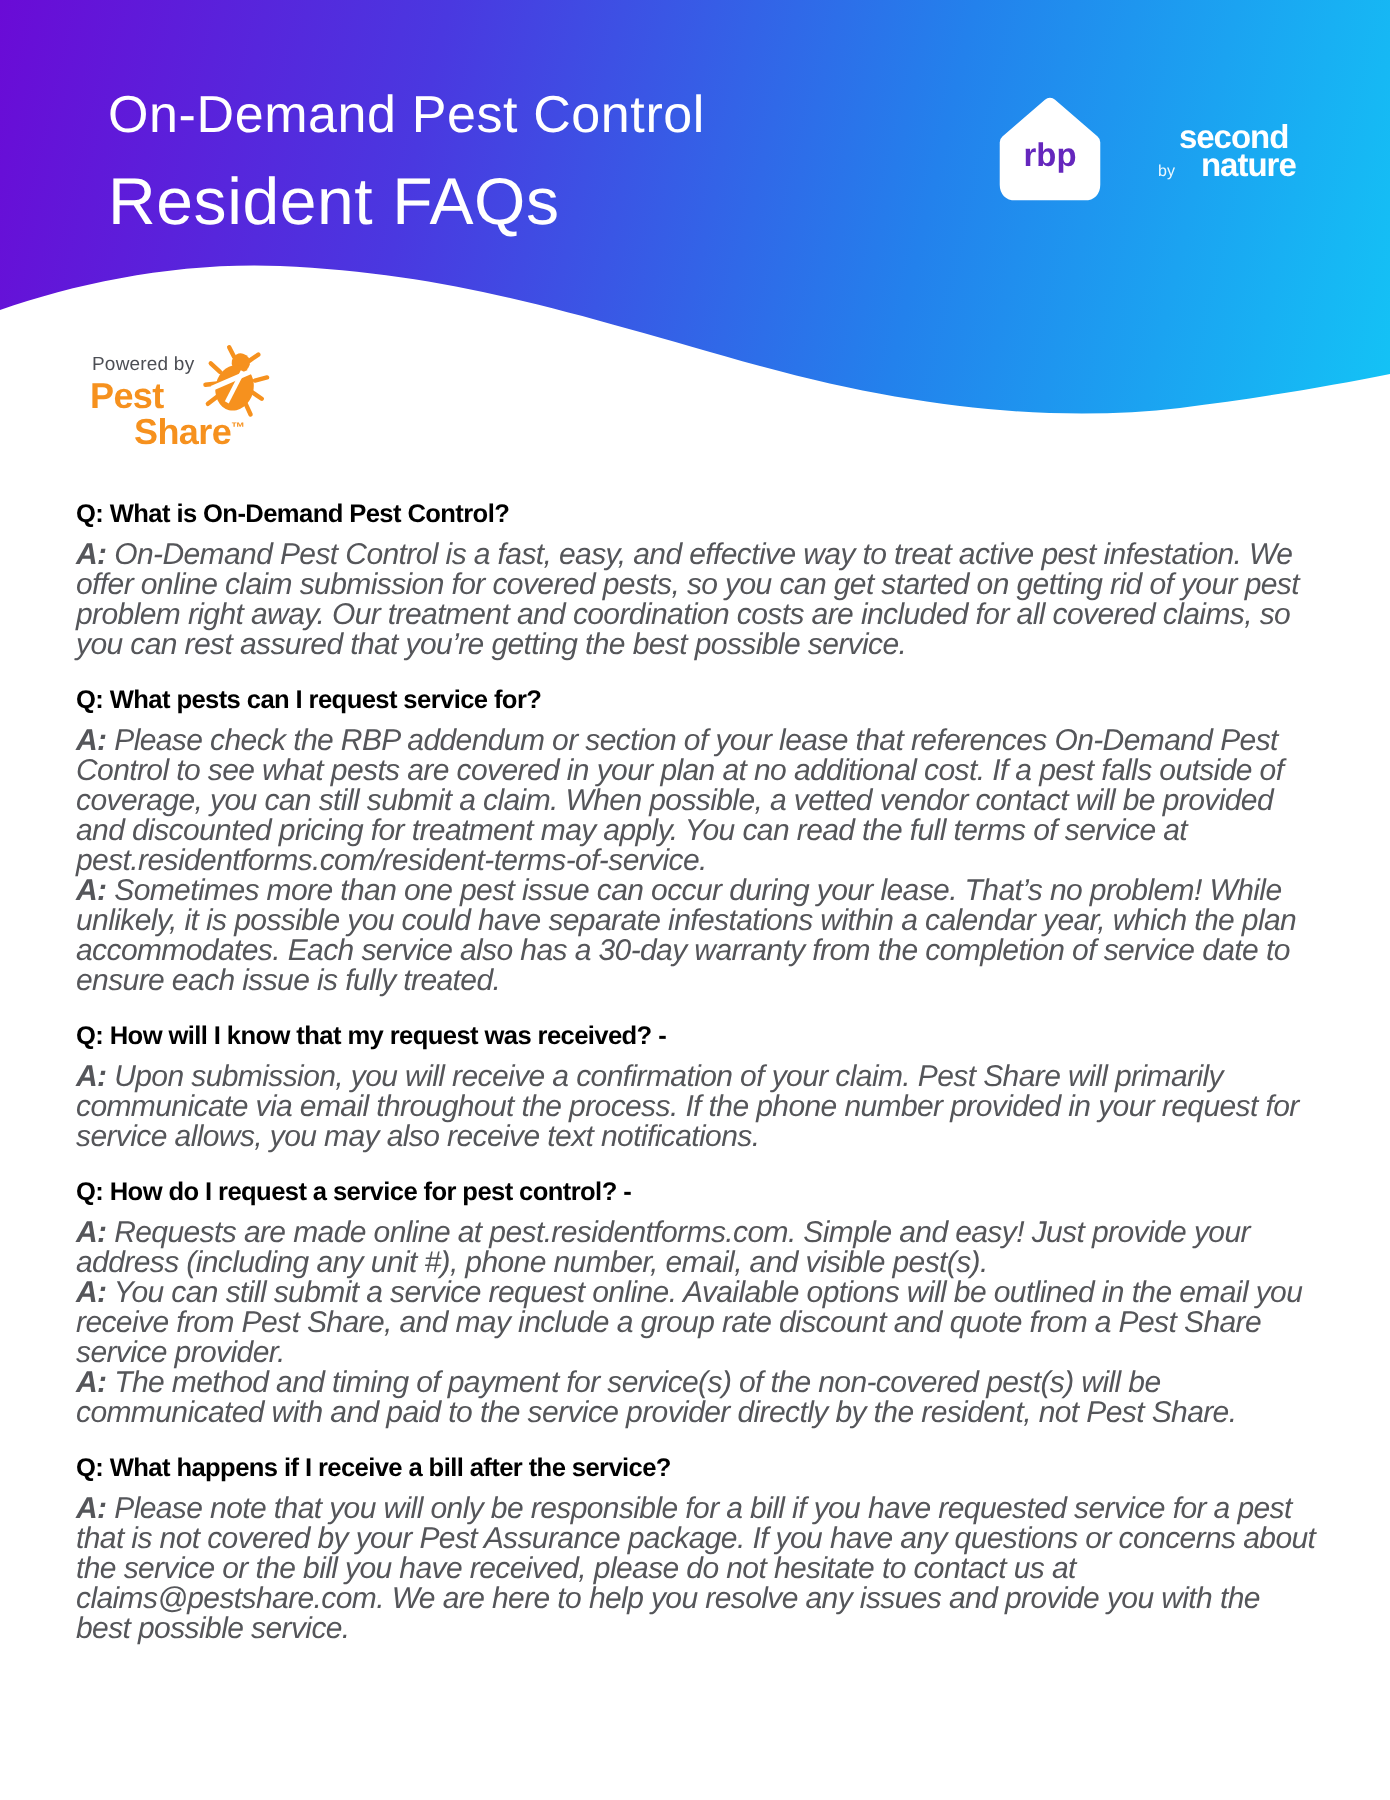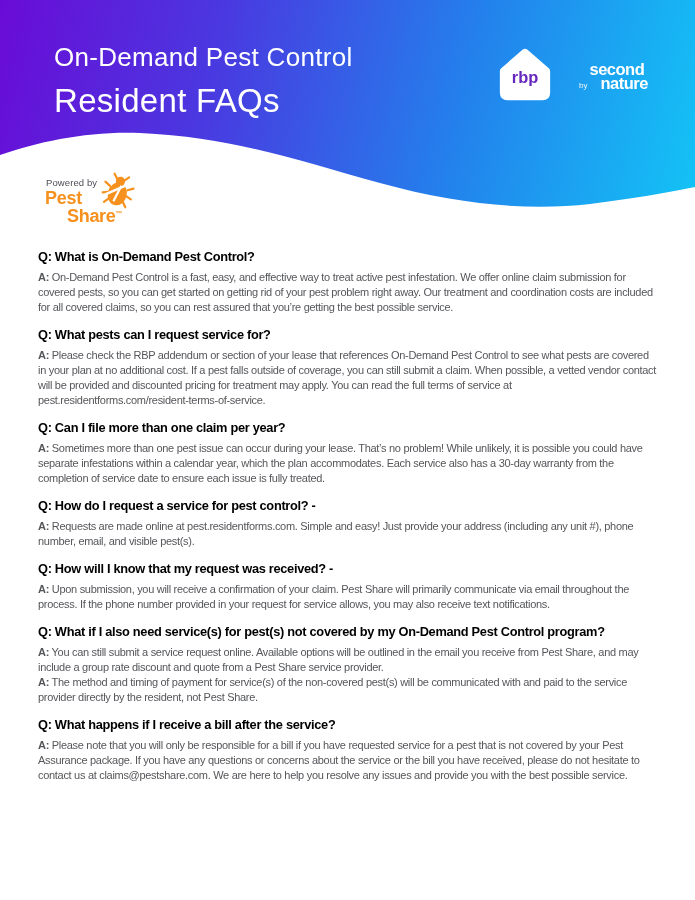--- a/index.html
+++ b/index.html
@@ -54,22 +54,23 @@
   .faq-list { padding:8px 36px 0 38px; }
   .faq-q {
     color:#000000;
     font-size:12.8px; font-weight:700;
     line-height:17px; letter-spacing:-.3px;
     margin:11px 0 5px;
   }
   .faq-list section:first-child .faq-q { margin-top:0; }
   .faq-a {
     color:#55565a;
-    font-size:11px; line-height:15px; letter-spacing:-.3px;
+    font-size:15px; line-height:15px; letter-spacing:-.3px;
     margin:0;
+    font-style:italic;
   }
   .faq-a b { font-weight:700; }
 </style>
 </head>
 <body>
 
 <div class="header">
 
   <div class="header-titles">
     <div class="title-line1">On-Demand Pest Control</div>
@@ -123,33 +124,31 @@
 <div class="faq-list">
   <section>
     <h3 class="faq-q">Q: What is On-Demand Pest Control?</h3>
     <p class="faq-a"><b>A:</b> <span>On-Demand Pest Control is a fast, easy, and effective way to treat active pest infestation. We offer online claim submission for covered pests, so you can get started on getting rid of your pest problem right away. Our treatment and coordination costs are included for all covered claims, so you can rest assured that you’re getting the best possible service.</span></p>
   </section>
   <section>
     <h3 class="faq-q">Q: What pests can I request service for?</h3>
     <p class="faq-a"><b>A:</b> <span>Please check the RBP addendum or section of your lease that references On-Demand Pest Control to see what pests are covered in your plan at no additional cost. If a pest falls outside of coverage, you can still submit a claim. When possible, a vetted vendor contact will be provided and discounted pricing for treatment may apply. You can read the full terms of service at pest.residentforms.com/resident-terms-of-service.</span></p>
   </section>
   <section>
-    <h3 class="faq-q">Q: Can I file more than one claim per year?</h3>
     <p class="faq-a"><b>A:</b> <span>Sometimes more than one pest issue can occur during your lease. That’s no problem! While unlikely, it is possible you could have separate infestations within a calendar year, which the plan accommodates. Each service also has a 30-day warranty from the completion of service date to ensure each issue is fully treated.</span></p>
+  </section>
+  <section>
+    <h3 class="faq-q">Q: How will I know that my request was received? -</h3>
+    <p class="faq-a"><b>A:</b> <span>Upon submission, you will receive a confirmation of your claim. Pest Share will primarily communicate via email throughout the process. If the phone number provided in your request for service allows, you may also receive text notifications.</span></p>
   </section>
   <section>
     <h3 class="faq-q">Q: How do I request a service for pest control? -</h3>
     <p class="faq-a"><b>A:</b> <span>Requests are made online at pest.residentforms.com. Simple and easy! Just provide your address (including any unit #), phone number, email, and visible pest(s).</span></p>
   </section>
   <section>
-    <h3 class="faq-q">Q: How will I know that my request was received? -</h3>
-    <p class="faq-a"><b>A:</b> <span>Upon submission, you will receive a confirmation of your claim. Pest Share will primarily communicate via email throughout the process. If the phone number provided in your request for service allows, you may also receive text notifications.</span></p>
-  </section>
-  <section>
-    <h3 class="faq-q">Q: What if I also need service(s) for pest(s) not covered by my On-Demand Pest Control program?</h3>
     <p class="faq-a"><b>A:</b> <span>You can still submit a service request online. Available options will be outlined in the email you receive from Pest Share, and may include a group rate discount and quote from a Pest Share service provider.</span></p>
   </section>
   <section>
     <p class="faq-a"><b>A:</b> <span>The method and timing of payment for service(s) of the non-covered pest(s) will be communicated with and paid to the service provider directly by the resident, not Pest Share.</span></p>
   </section>
   <section>
     <h3 class="faq-q">Q: What happens if I receive a bill after the service?</h3>
     <p class="faq-a"><b>A:</b> <span>Please note that you will only be responsible for a bill if you have requested service for a pest that is not covered by your Pest Assurance package. If you have any questions or concerns about the service or the bill you have received, please do not hesitate to contact us at claims@pestshare.com. We are here to help you resolve any issues and provide you with the best possible service.</span></p>
   </section>
 </div>

